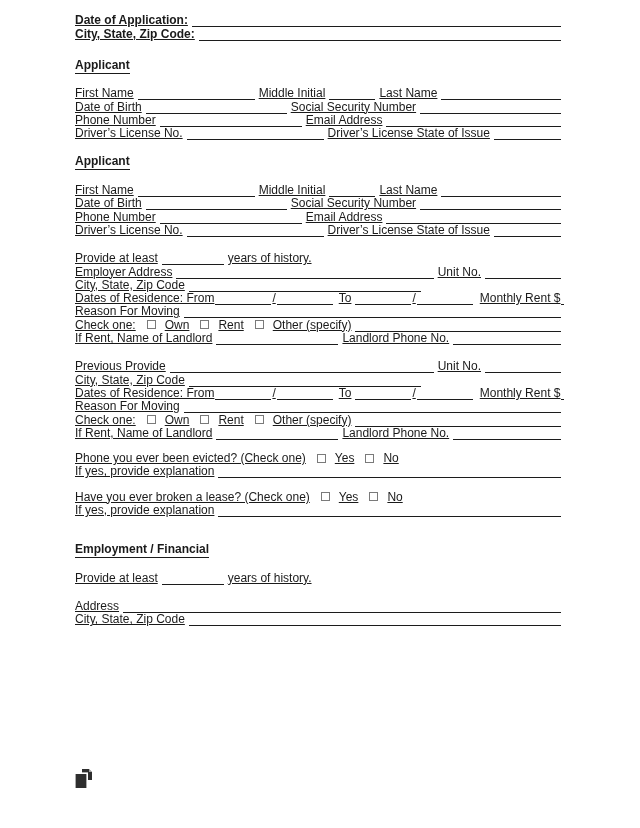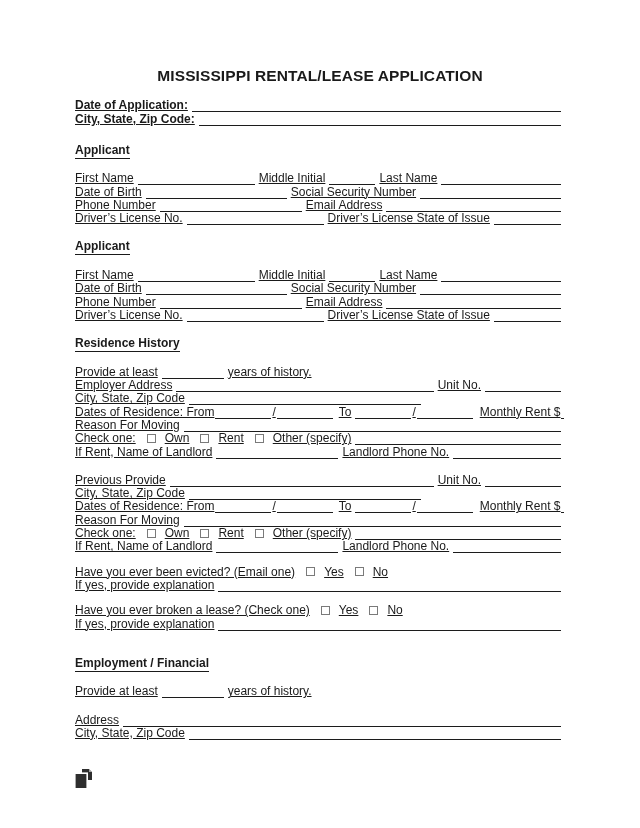--- a/index.html
+++ b/index.html
@@ -73,21 +73,20 @@
   .w160 { width: 160px; }
   .w230 { width: 232px; }
   .w248 { width: 245px; }
   .logo { position: absolute; left: 73px; top: 769px; width: 20px; height: 21px; }
 </style>
 </head>
 <body>
 
 <div class="page">
 
-  <div class="title">MISSISSIPPI RENTAL/LEASE APPLICATION</div>
 
   <div class="block mt14">
     <div class="line">
       <span class="b">Date of Application:</span>
       <span class="blank fill"></span>
     </div>
     <div class="line">
       <span class="b">City, State, Zip Code:</span>
       <span class="blank fill"></span>
     </div>
@@ -150,23 +149,20 @@
       <span class="blank fill"></span>
     </div>
     <div class="line">
       <span>Driver’s License No.</span>
       <span class="blank w137"></span>
       <span>Driver’s License State of Issue</span>
       <span class="blank fill"></span>
     </div>
   </div>
 
-  <div class="heading mt14">
-    <span>Residence History</span>
-  </div>
   <div class="block">
     <div class="line">
       <span>Provide at least</span>
       <span class="blank w62"></span>
       <span>years of history.</span>
     </div>
     <div class="line">
       <span>Employer Address</span>
       <span class="blank fill"></span>
       <span>Unit No.</span>
@@ -250,21 +246,21 @@
     <div class="line">
       <span>If Rent, Name of Landlord</span>
       <span class="blank w125"></span>
       <span>Landlord Phone No.</span>
       <span class="blank fill"></span>
     </div>
   </div>
 
   <div class="block mt12">
     <div class="line">
-      <span>Have you ever been evicted? (Email one)</span>
+      <span>Phone you ever been evicted? (Check one)</span>
       <span class="cb"></span>
       <span>Yes</span>
       <span class="cb"></span>
       <span>No</span>
     </div>
     <div class="line">
       <span>If yes, provide explanation</span>
       <span class="blank fill"></span>
     </div>
   </div>

